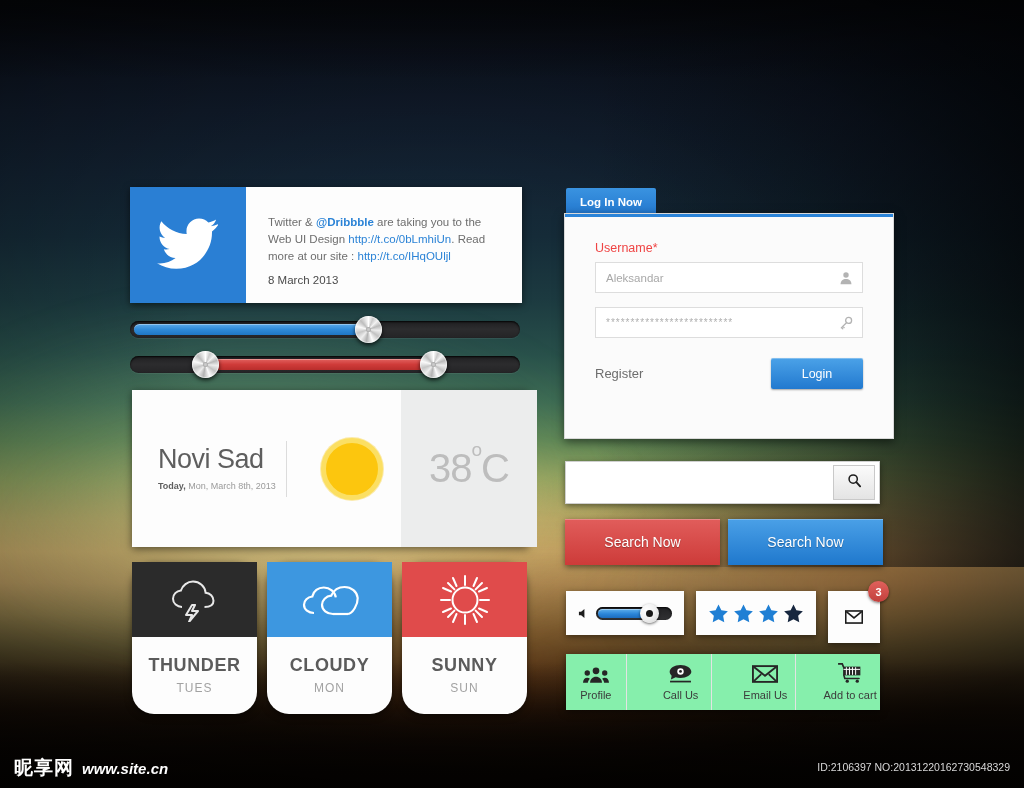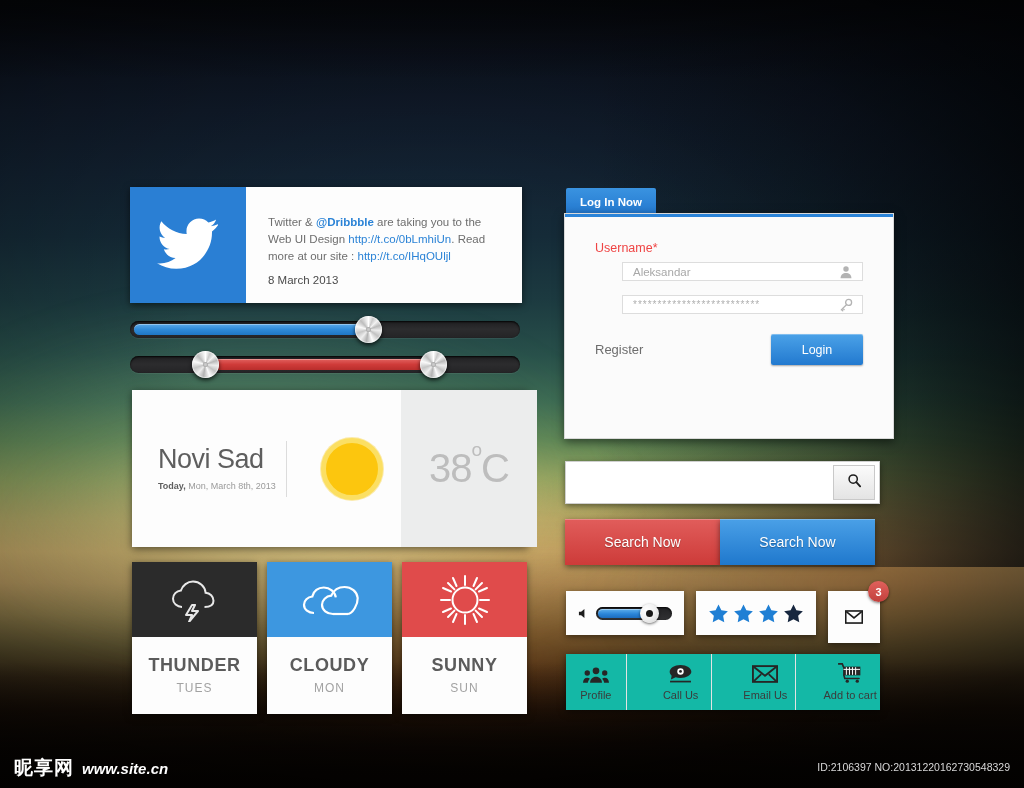--- a/index.html
+++ b/index.html
@@ -205,21 +205,21 @@
     font-size: 40px; color: #bdbdbd; letter-spacing: -1px;
   }
   #weather-card .w-temp sup { font-size: 19px; top: -.62em; position: relative; }
 
   
   #forecast { position: absolute; left: 132px; top: 562px; display: flex; gap: 10px; }
   .fc-tile {
     width: 125px; height: 152px;
     background: #fdfdfd;
     box-shadow: 0 2px 7px rgba(0,0,0,.5);
-    display: flex; flex-direction: column;
+    display: flex; flex-direction: column; border-radius: 22px;
   }
   .fc-icon {
     height: 75px; display: flex; align-items: center; justify-content: center;
   }
   .fc-icon.dark   { background: #2b2b2b; }
   .fc-icon.blue   { background: #3d97e0; }
   .fc-icon.red    { background: #e04b4b; }
   .fc-labels { flex: 1; display: flex; flex-direction: column; align-items: center; justify-content: flex-start; padding-top: 18px; }
   .fc-name { font-size: 18px; font-weight: bold; color: #5b5b5b; letter-spacing: .6px; }
   .fc-day  { margin-top: 5px; font-size: 12px; color: #a2a2a2; letter-spacing: 1px; }
@@ -237,23 +237,23 @@
     position: absolute; left: 564px; top: 213px;
     width: 330px; height: 226px;
     background: #fbfbfb;
     border: 1px solid #d9d9d9;
     box-shadow: 0 3px 9px rgba(0,0,0,.5);
   }
   #login-panel .accent-bar { height: 3px; background: #2b84d9; }
   #login-panel .form { padding: 24px 30px 0 30px; }
   .field-label { font-size: 12.5px; color: #ef4444; margin-bottom: 7px; }
   .input-wrap {
-    position: relative; height: 19px;
+    position: relative; height: 31px;
     background: #fff; border: 1px solid #dddddd;
-    display: flex; align-items: center; margin-left: 27px;
+    display: flex; align-items: center;
   }
   .input-wrap input {
     flex: 1; border: 0; outline: 0; background: transparent;
     padding: 0 30px 0 10px; font-size: 11.5px; color: #a8a8a8;
     font-family: "Liberation Sans", sans-serif;
   }
   .input-wrap input.pw { letter-spacing: 1px; font-size: 10px; color: #b0b0b0; }
   .input-ico {
     position: absolute; right: 9px; top: 50%; transform: translateY(-50%);
     width: 14px; height: 14px; color: #b3b3b3;
@@ -286,21 +286,21 @@
     padding: 0 12px; font-size: 12px; color: #555;
     font-family: "Liberation Sans", sans-serif;
   }
   #search-bar .search-go {
     width: 42px; height: 35px; margin-right: 4px;
     background: linear-gradient(to bottom, #fbfbfb 0%, #e4e4e4 100%);
     border: 1px solid #c9c9c9;
     display: flex; align-items: center; justify-content: center;
     cursor: pointer;
   }
-  #btn-row { position: absolute; left: 565px; top: 519px; display: flex; gap: 0; }
+  #btn-row { position: absolute; left: 565px; top: 519px; display: flex; gap: 8px; }
   .big-btn {
     width: 155px; height: 46px; border: 0;
     color: #fff; font-size: 14px; cursor: pointer;
     font-family: "Liberation Sans", sans-serif;
     box-shadow: 0 2px 6px rgba(0,0,0,.5), inset 0 1px 0 rgba(255,255,255,.28);
     text-shadow: 0 1px 1px rgba(0,0,0,.3);
   }
   .big-btn.red  { background: linear-gradient(to bottom, #e15d5b 0%, #cd3b39 100%); }
   .big-btn.blue { background: linear-gradient(to bottom, #4aa0e7 0%, #1f78cd 100%); }
 
@@ -345,21 +345,21 @@
     background: linear-gradient(to bottom, #e0615c 0%, #c2403c 100%);
     color: #fff; font-size: 11px; font-weight: bold;
     display: flex; align-items: center; justify-content: center;
     box-shadow: 0 1px 3px rgba(0,0,0,.55);
   }
 
   
   #toolbar {
     position: absolute; left: 566px; top: 654px;
     width: 314px; height: 56px;
-    background: #14b8a6;
+    background: #86efac;
     display: flex;
     box-shadow: 0 2px 7px rgba(0,0,0,.5);
     gap: 24px;
   }
   .tb-item {
     flex: 1; display: flex; flex-direction: column;
     align-items: center; justify-content: center;
     border-right: 1px solid #e3e3e3; cursor: pointer;
   }
   .tb-item:last-child { border-right: 0; }

